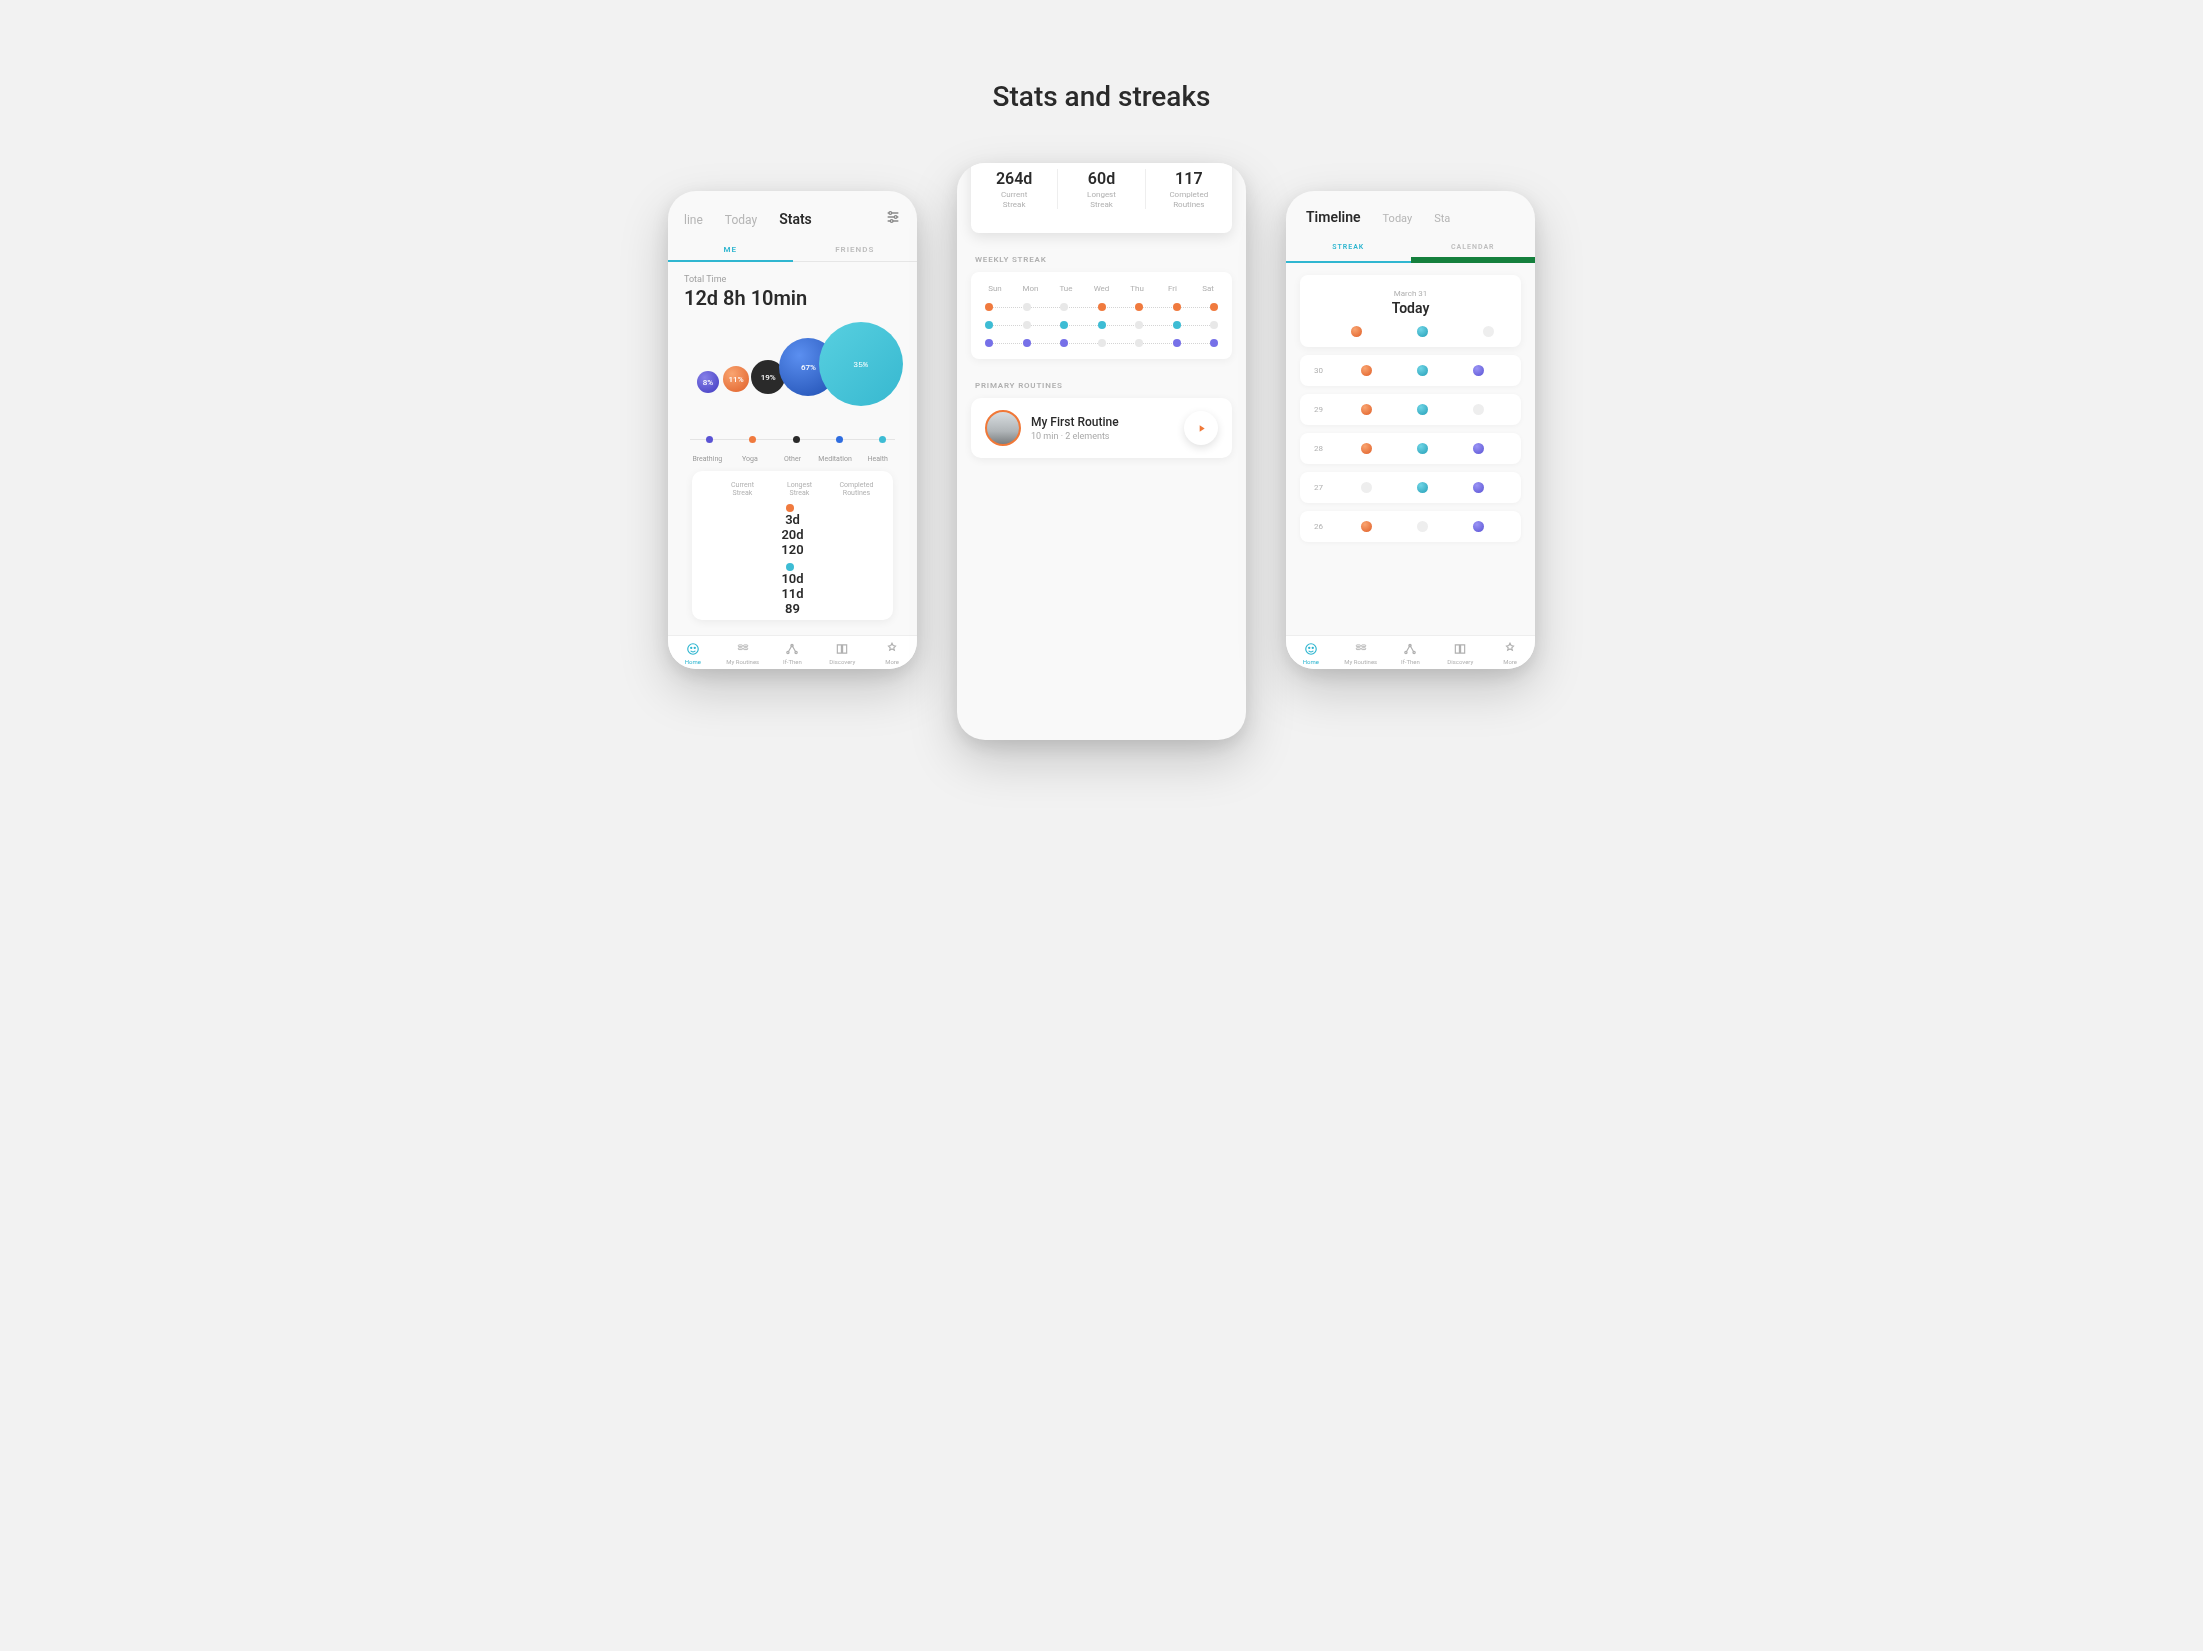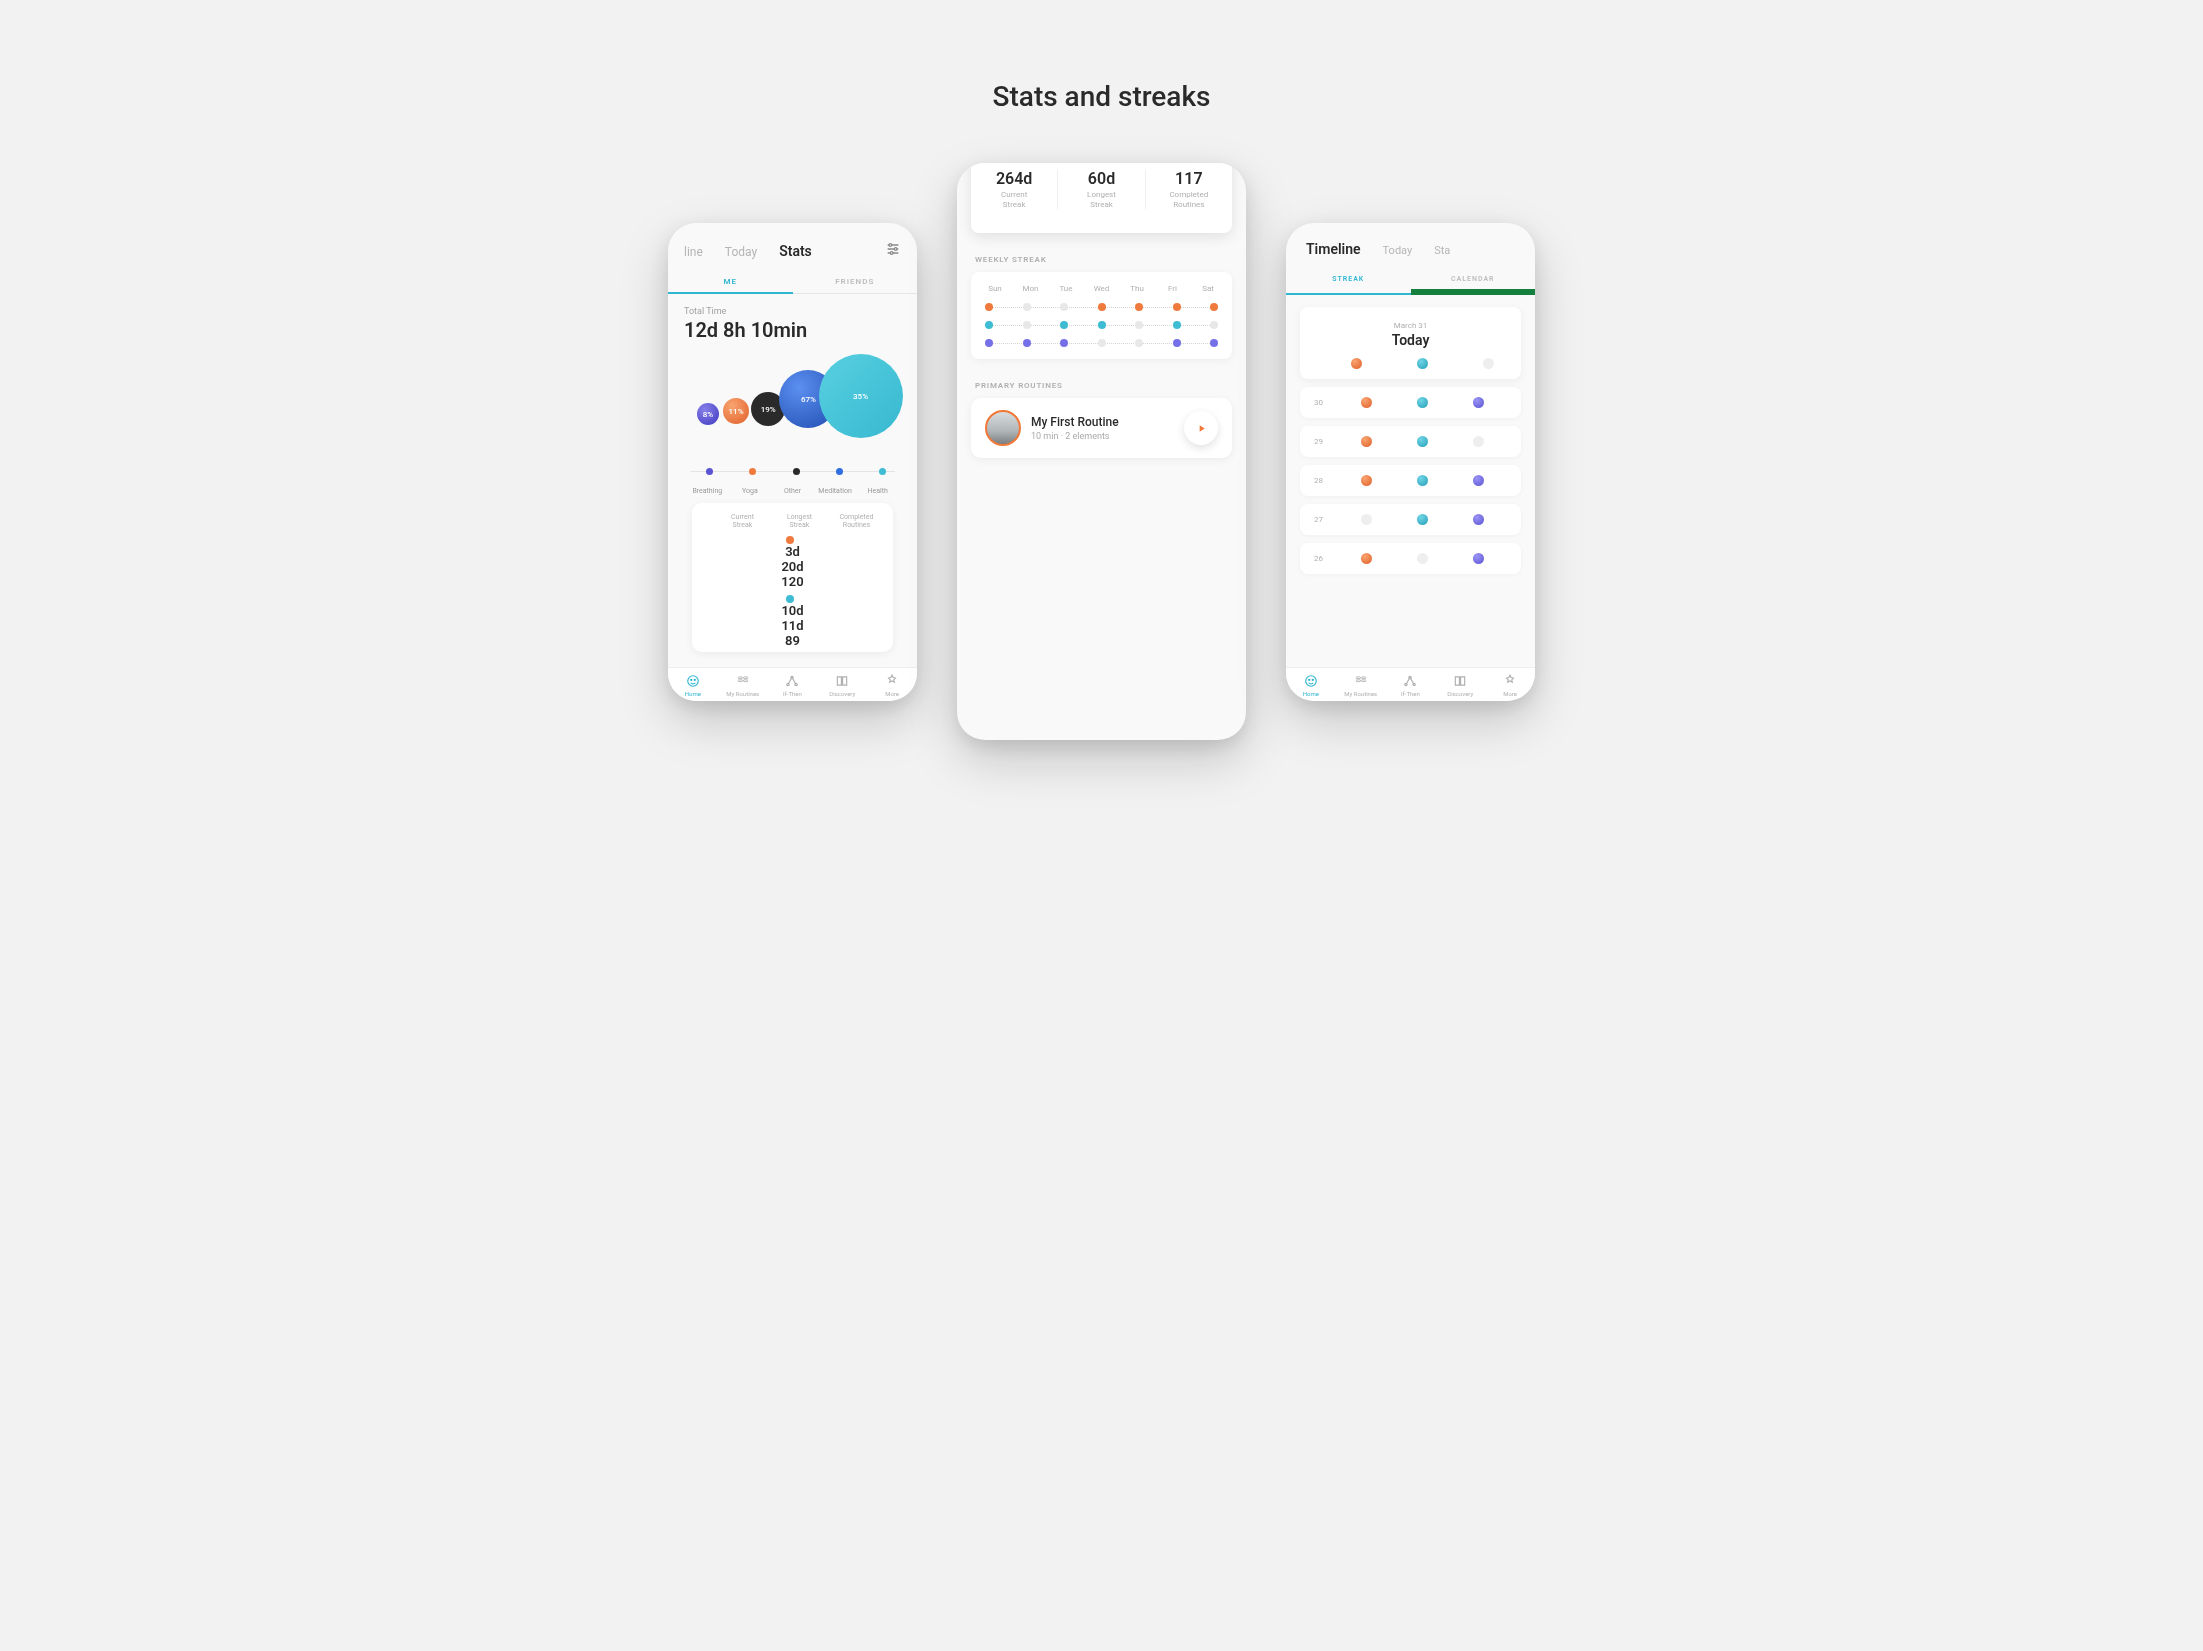--- a/index.html
+++ b/index.html
@@ -1,20 +1,20 @@
 <!DOCTYPE html>
 <html><head>
 <meta charset="utf-8">
 <style>
   * { margin: 0; padding: 0; box-sizing: border-box; font-family: -apple-system, BlinkMacSystemFont, "Segoe UI", Roboto, sans-serif; }
   body { background: #f2f2f2; min-height: 100vh; padding: 40px 0 119px; }
   .page-title { text-align: center; font-size: 28px; font-weight: 500; color: #2a2a2a; margin: 40px 0 50px; }
   .phones { display: flex; justify-content: center; align-items: flex-start; gap: 40px; }
   .phone { background: #f9f9f9; border-radius: 28px; box-shadow: 0 20px 50px rgba(0,0,0,0.18), 0 6px 18px rgba(0,0,0,0.1); overflow: hidden; position: relative; }
-  .phone.small { width: 249px; height: 478px; margin-top: 60px; }
+  .phone.small { width: 249px; height: 478px; margin-top: 28px; }
   .phone.large { width: 289px; height: 577px; }
 
   
   .p1-tabs { display:flex; align-items:center; justify-content:space-between; padding:18px 16px 8px; }
   .p1-tabs .tabrow { display:flex; gap:22px; flex:1; align-items:baseline; }
   .p1-tab { font-size:12px; color:#b5b5b5; cursor:pointer; }
   .p1-tab.active { font-size:14px; color:#2a2a2a; font-weight:600; }
   .settings-icon { width:16px; height:16px; color:#888; }
   .p1-subtabs { display:flex; }
   .p1-subtab { flex:1; text-align:center; font-size:8px; font-weight:600; letter-spacing:1px; color:#bdbdbd; padding:8px 0 6px; border-bottom:1px solid #e6e6e6; cursor:pointer;}
@@ -134,21 +134,21 @@
     <div class="p1-subtab">FRIENDS</div>
   </div>
   <div class="p1-body">
     <div class="totlabel">Total Time</div>
     <div class="tottime">12d 8h 10min</div>
     <div class="bubbles" id="bubbles">
           <div class="bub c-violet-g" style="width: 22px; height: 22px; left: 6%; top: 55px;">8%</div>
           <div class="bub c-orange-g" style="width: 26px; height: 26px; left: 18%; top: 50px;">11%</div>
           <div class="bub c-black" style="width: 34px; height: 34px; left: 31%; top: 44px;">19%</div>
           <div class="bub c-blue-g" style="width: 58px; height: 58px; left: 44%; top: 22px;">67%</div>
-          <div class="bub c-health" style="width: 84px; height: 84px; left: 62%; top: 6px;">35%</div>
+          <div class="bub c-health" style="width: 84px; height: 84px; left: 62%; top: 6px; font-family: Liberation Mono, monospace;">35%</div>
         </div>
     <div class="legend-line" id="legend-line">
           <div class="legend-dot c-violet" style="left: 8%;"></div>
           <div class="legend-dot c-orange" style="left: 29%;"></div>
           <div class="legend-dot c-black" style="left: 50%;"></div>
           <div class="legend-dot c-blue" style="left: 71%;"></div>
           <div class="legend-dot c-teal" style="left: 92%;"></div>
         </div>
     <div class="legend-row" id="legend-row">
           <div class="legend-lbl">Breathing</div>

